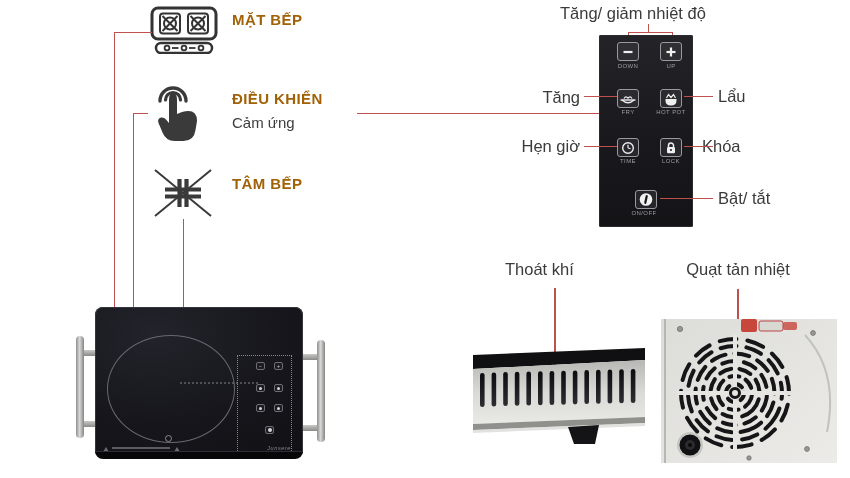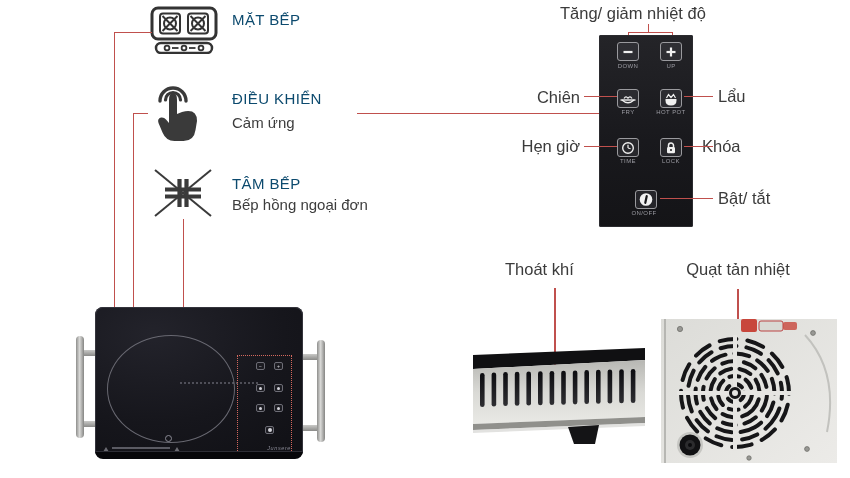--- a/index.html
+++ b/index.html
@@ -7,21 +7,21 @@
     position:relative;width:850px;height:478px;background:#ffffff;overflow:hidden;
     font-family:"Liberation Sans","DejaVu Sans",sans-serif;color:#3b3b3b;
   }
   .abs{position:absolute;}
   
   .rl{position:absolute;background:#c0504d;}
   .rdot{position:absolute;width:9px;height:9px;border-radius:50%;
         background:radial-gradient(circle at 35% 35%, #e89a90 0%, #d4695e 55%, #b8453c 100%);
         border:1px solid #a93a31;box-sizing:border-box;}
   
-  .f-title{position:absolute;font-size:15px;font-weight:normal;letter-spacing:.4px;color:#0c4a6e;line-height:1.25;}
+  .f-title{position:absolute;font-size:15px;font-weight:bold;letter-spacing:.4px;color:#a16207;line-height:1.25;}
   .f-sub{position:absolute;font-size:15px;color:#3d3d3d;line-height:1.25;}
   .callout{position:absolute;font-size:16.5px;color:#3b3b3b;line-height:1.25;}
   
   .panel{position:absolute;left:599px;top:35px;width:94px;height:192px;
          background:linear-gradient(180deg,#242428 0%,#19191d 55%,#141417 100%);
          border-radius:2px;box-shadow:0 0 0 1px #2b2b2f inset;}
   .pbtn{position:absolute;width:22px;height:19px;border:1px solid #9a9a9e;border-radius:3px;
         background:rgba(80,80,86,.28);box-sizing:border-box;
         display:flex;align-items:center;justify-content:center;}
   .plabel{position:absolute;width:40px;font-size:6px;color:#9b9ba2;letter-spacing:.4px;
@@ -92,21 +92,20 @@
       <line x1="61" y1="4" x2="5" y2="50"></line>
     </g>
     <g stroke="#3a3a3a" stroke-width="4.2" fill="none">
       <line x1="15" y1="23.5" x2="51" y2="23.5"></line>
       <line x1="15" y1="30.5" x2="51" y2="30.5"></line>
       <line x1="29.5" y1="13" x2="29.5" y2="41"></line>
       <line x1="36.5" y1="13" x2="36.5" y2="41"></line>
     </g>
   </svg>
   <div class="f-title" style="left:232px;top:175px">TÂM BẾP</div>
-  <div class="f-sub" style="left:232px;top:196px">Bếp hồng ngoại đơn</div>
 
   <div class="rl" style="left:114px;top:32px;width:38px;height:1.4px"></div>
   <div class="rl" style="left:114px;top:32px;width:1.4px;height:312px"></div>
   <div class="rdot" style="left:109px;top:339px"></div>
 
   <div class="rl" style="left:133px;top:113px;width:15px;height:1.4px"></div>
   <div class="rl" style="left:133px;top:113px;width:1.4px;height:306px"></div>
   <div class="rl" style="left:133px;top:418px;width:100px;height:1.4px"></div>
   <div class="rdot" style="left:229px;top:413px"></div>
 
@@ -173,21 +172,21 @@
 
     <div class="pbtn" style="left:36px;top:155px">
       <svg width="16" height="15" viewBox="0 0 16 15">
         <circle cx="8" cy="7.5" r="6.3" fill="#f2f2f2"></circle>
         <rect x="6.9" y="3" width="2.2" height="9" rx="1.1" fill="#17171a" transform="rotate(12 8 7.5)"></rect>
       </svg>
     </div>
     <div class="plabel" style="left:25px;top:175px">ON/OFF</div>
   </div>
 
-  <div class="callout" style="left:500px;top:87px;width:80px;text-align:right">Chiên</div>
+  <div class="callout" style="left:500px;top:87px;width:80px;text-align:right">Tăng</div>
   <div class="rl" style="left:584px;top:96px;width:33px;height:1.4px"></div>
   <div class="callout" style="left:718px;top:86px">Lẩu</div>
   <div class="rl" style="left:684px;top:96px;width:29px;height:1.4px"></div>
 
   <div class="callout" style="left:498px;top:136px;width:82px;text-align:right">Hẹn giờ</div>
   <div class="rl" style="left:584px;top:146px;width:33px;height:1.4px"></div>
   <div class="callout" style="left:702px;top:136px">Khóa</div>
   <div class="rl" style="left:684px;top:146px;width:29px;height:1.4px"></div>
 
   <div class="callout" style="left:718px;top:188px">Bật/ tắt</div>

